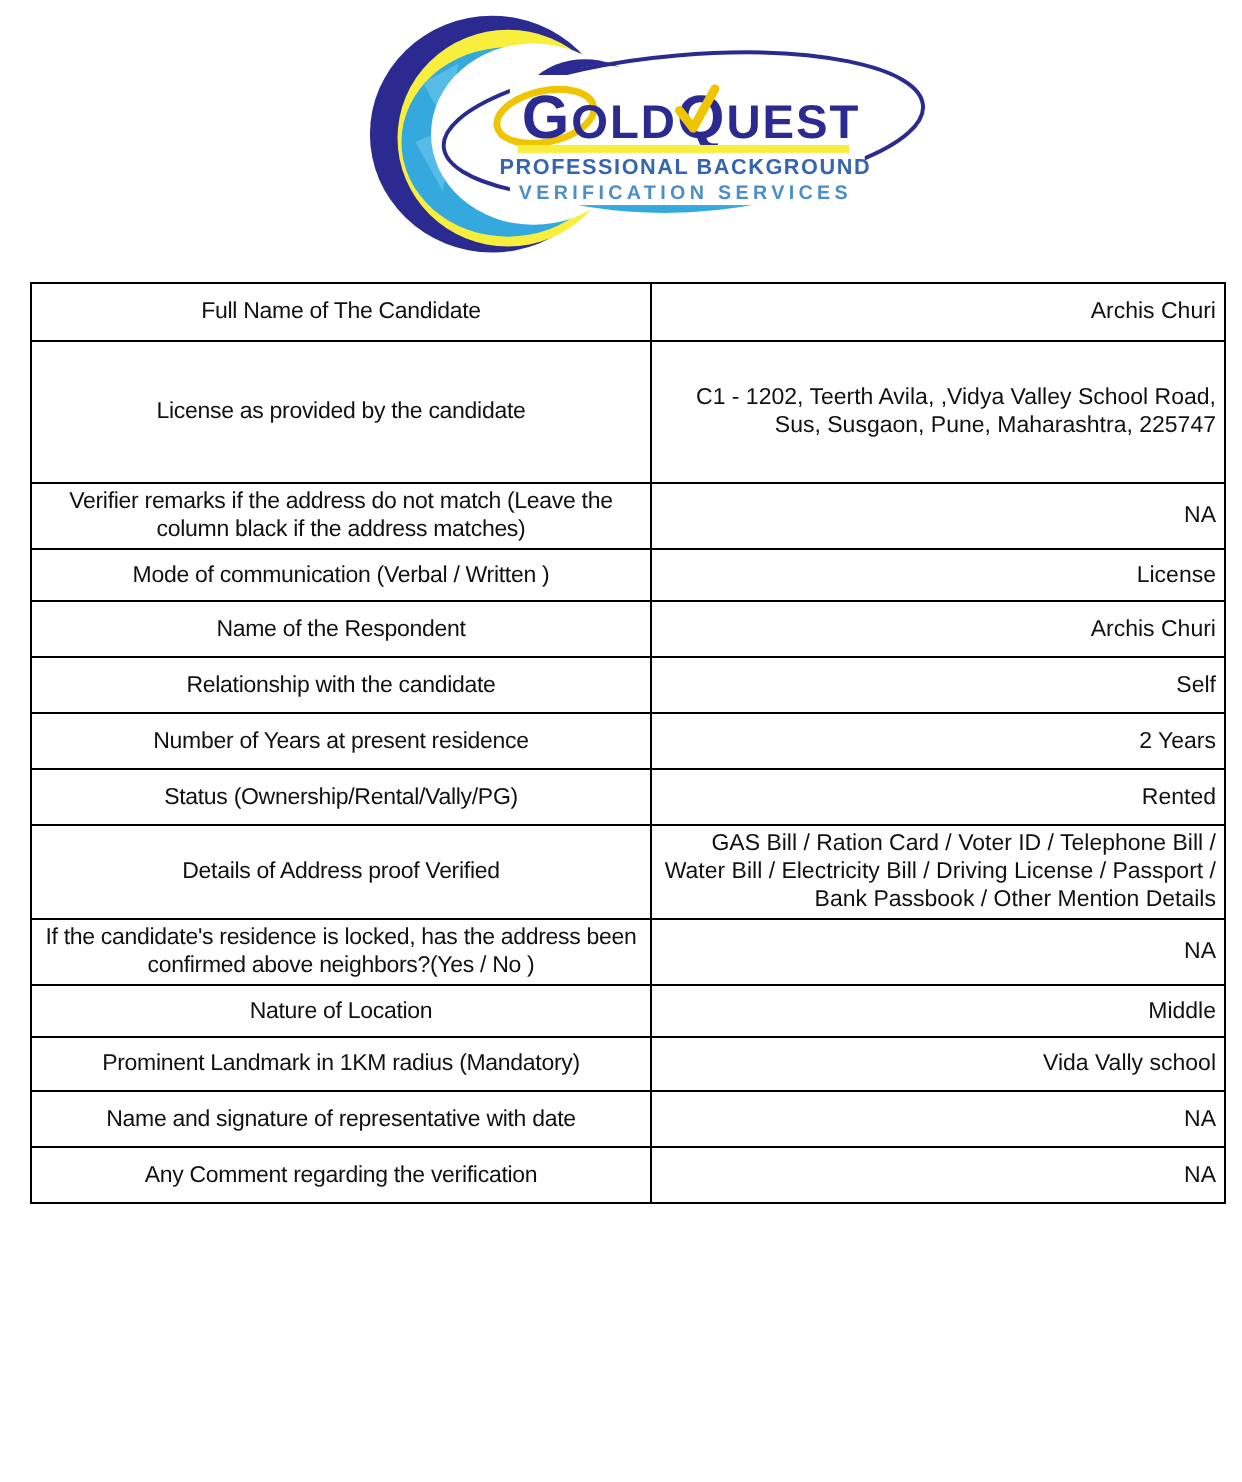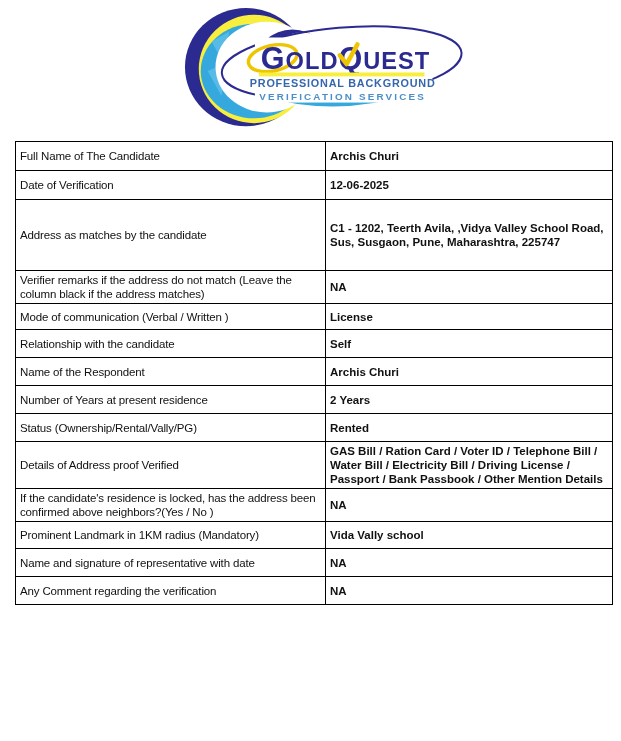--- a/index.html
+++ b/index.html
@@ -35,33 +35,32 @@
     border: 1.5px solid #000000;
     font-size: 11.5px;
     line-height: 1.22;
     color: #111111;
     padding: 2px 4px;
     vertical-align: middle;
     overflow: hidden;
   }
   td.label-cell {
     width: 310px;
-    text-align: left;
+    text-align: center;
     letter-spacing: -0.15px;
     padding-left: 5px;
     padding-right: 2px;
   }
   td.value-cell {
     width: 287px;
-    text-align: left;
+    text-align: right;
     font-size: 11px;
     letter-spacing: 0px;
     padding-left: 3px;
     padding-right: 3px;
-    font-weight: bold;
   }
 </style>
 </head>
 <body>
 
 <div class="page">
 
   <div class="logo-wrap">
     <svg width="300" height="138" viewBox="0 0 300 140" xmlns="http://www.w3.org/2000/svg">
 
@@ -93,59 +92,59 @@
       <text x="173" y="99" text-anchor="middle" font-family="Liberation Sans, sans-serif" font-weight="bold" font-size="10" letter-spacing="2.2" fill="#4a8fc7">VERIFICATION SERVICES</text>
     </svg>
   </div>
 
   <table class="verification">
     <tbody>
       <tr style="height:29px">
         <td class="label-cell">Full Name of The Candidate</td>
         <td class="value-cell">Archis Churi</td>
       </tr>
-      <tr style="height:29px">
-        <td class="label-cell">Date of Verification</td>
-        <td class="value-cell">12-06-2025</td>
-      </tr>
       <tr style="height:71px">
-        <td class="label-cell">Address as matches by the candidate</td>
+        <td class="label-cell">License as provided by the candidate</td>
         <td class="value-cell">C1 - 1202, Teerth Avila, ,Vidya Valley School Road, Sus, Susgaon, Pune, Maharashtra, 225747</td>
       </tr>
       <tr style="height:31px">
         <td class="label-cell">Verifier remarks if the address do not match (Leave the column black if the address matches)</td>
         <td class="value-cell">NA</td>
       </tr>
       <tr style="height:26px">
         <td class="label-cell">Mode of communication (Verbal / Written )</td>
         <td class="value-cell">License</td>
       </tr>
       <tr style="height:28px">
+        <td class="label-cell">Name of the Respondent</td>
+        <td class="value-cell">Archis Churi</td>
+      </tr>
+      <tr style="height:28px">
         <td class="label-cell">Relationship with the candidate</td>
         <td class="value-cell">Self</td>
-      </tr>
-      <tr style="height:28px">
-        <td class="label-cell">Name of the Respondent</td>
-        <td class="value-cell">Archis Churi</td>
       </tr>
       <tr style="height:28px">
         <td class="label-cell">Number of Years at present residence</td>
         <td class="value-cell">2 Years</td>
       </tr>
       <tr style="height:28px">
         <td class="label-cell">Status (Ownership/Rental/Vally/PG)</td>
         <td class="value-cell">Rented</td>
       </tr>
       <tr style="height:46px">
         <td class="label-cell">Details of Address proof Verified</td>
         <td class="value-cell">GAS Bill / Ration Card / Voter ID / Telephone Bill / Water Bill / Electricity Bill / Driving License / Passport / Bank Passbook / Other Mention Details</td>
       </tr>
       <tr style="height:30px">
         <td class="label-cell">If the candidate's residence is locked, has the address been confirmed above neighbors?(Yes / No )</td>
         <td class="value-cell">NA</td>
+      </tr>
+      <tr style="height:26px">
+        <td class="label-cell">Nature of Location</td>
+        <td class="value-cell">Middle</td>
       </tr>
       <tr style="height:27px">
         <td class="label-cell">Prominent Landmark in 1KM radius (Mandatory)</td>
         <td class="value-cell">Vida Vally school</td>
       </tr>
       <tr style="height:28px">
         <td class="label-cell">Name and signature of representative with date</td>
         <td class="value-cell">NA</td>
       </tr>
       <tr style="height:28px">

